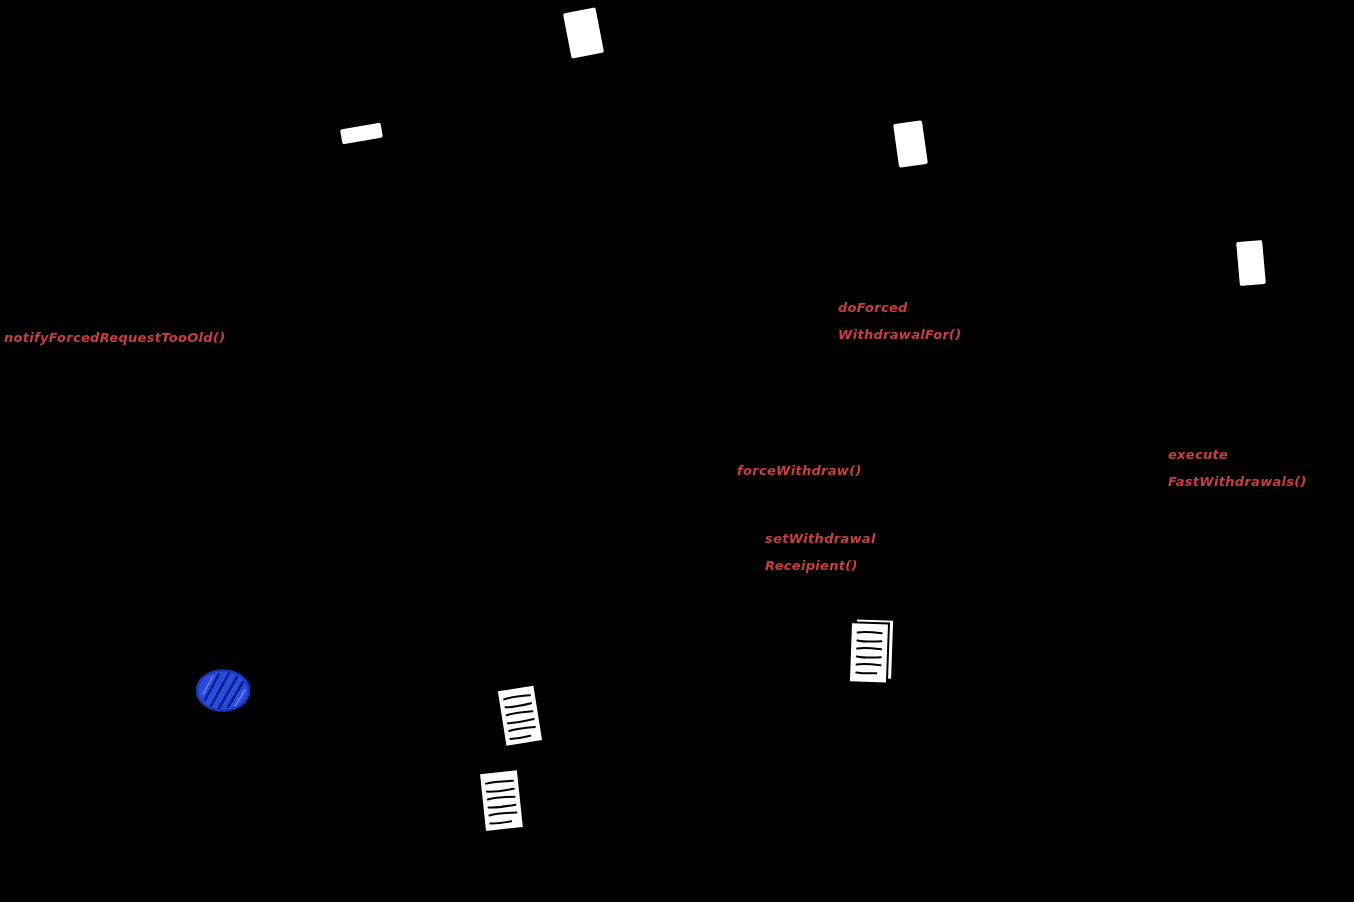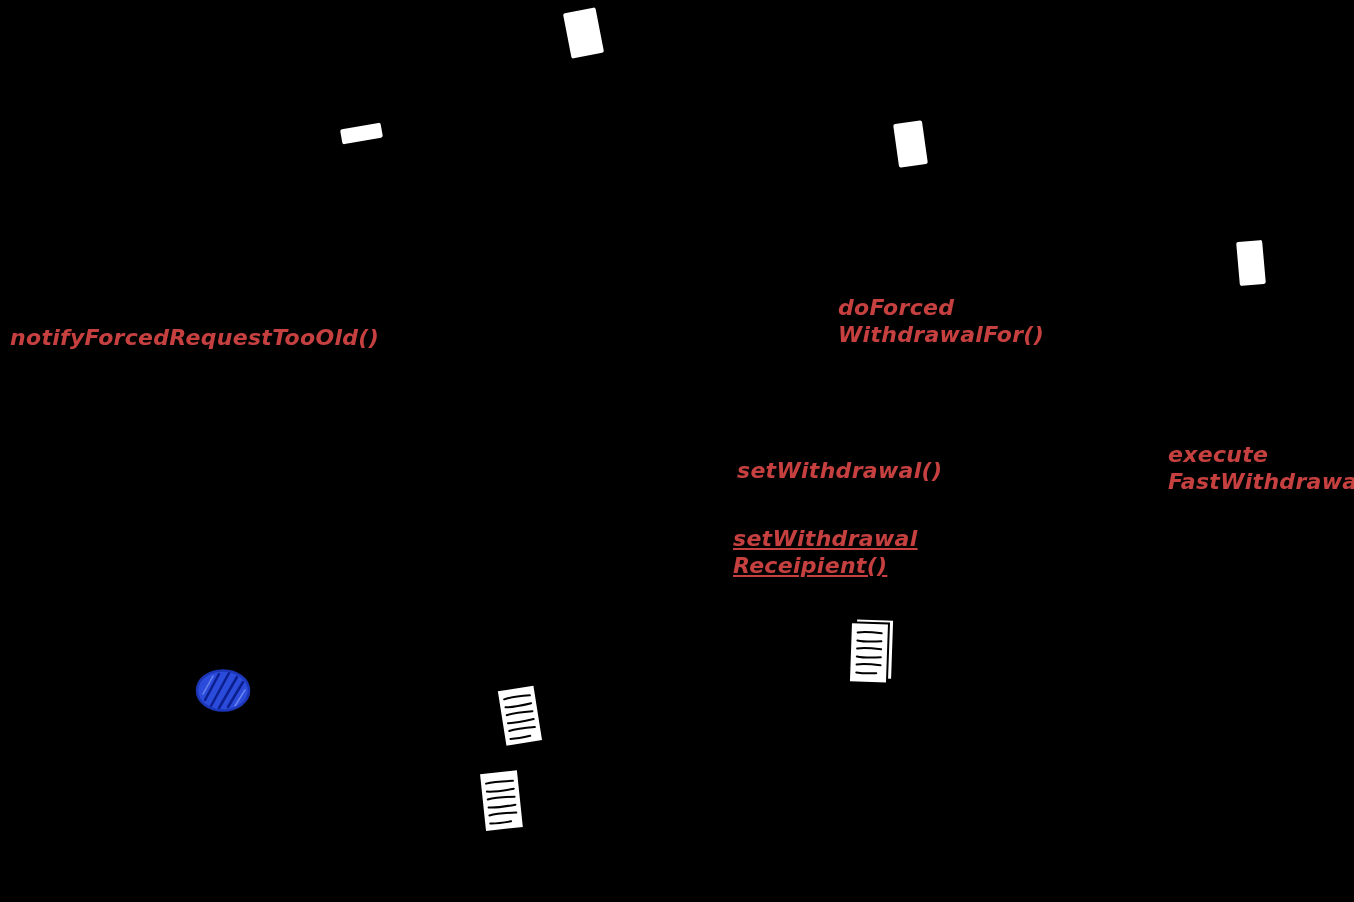--- a/index.html
+++ b/index.html
@@ -10,42 +10,42 @@
     height: 902px;
     background: #000000;
     overflow: hidden;
     font-family: "DejaVu Sans", sans-serif;
   }
   .label {
     position: absolute;
     color: #c64040;
     font-style: italic;
     font-weight: bold;
-    font-size: 22px;
+    font-size: 13px;
     line-height: 27px;
     letter-spacing: 0.3px;
     white-space: nowrap;
   }
   .page {
     position: absolute;
     background: #ffffff;
     border-radius: 2px;
   }
   .doc {
     position: absolute;
   }
   .doc svg { display: block; }
   .scribble {
     position: absolute;
   }
   
-  #label-notify   { left: 10px;   top: 324px; }
+  #label-notify   { left: 4px;   top: 324px; }
   #label-doforced { left: 838px;  top: 294px; }
   #label-force    { left: 737px;  top: 457px; }
-  #label-setwd    { left: 733px;  top: 525px; text-decoration: underline; }
+  #label-setwd    { left: 765px;  top: 525px; }
   #label-execute  { left: 1168px; top: 441px; }
 
   #page-top       { left: 567px;  top: 10px;  width: 33px; height: 46px; transform: rotate(-11deg); }
   #page-smallbar  { left: 341px;  top: 126px; width: 41px; height: 15px; transform: rotate(-10deg); }
   #page-right     { left: 896px;  top: 122px; width: 29px; height: 44px; transform: rotate(-8deg); }
   #page-farright  { left: 1238px; top: 241px; width: 26px; height: 44px; transform: rotate(-5deg); }
 
   #doc-1 { left: 848px; top: 618px; width: 50px; height: 68px; transform: rotate(2deg); }
   #doc-2 { left: 499px; top: 685px; width: 44px; height: 62px; transform: rotate(-9deg); }
   #doc-3 { left: 480px; top: 769px; width: 45px; height: 64px; transform: rotate(-6deg); }
@@ -60,21 +60,21 @@
   <div class="label" id="label-notify">
     <div>notifyForcedRequestTooOld()</div>
   </div>
 
   <div class="label" id="label-doforced">
     <div>doForced</div>
     <div>WithdrawalFor()</div>
   </div>
 
   <div class="label" id="label-force">
-    <div>setWithdrawal()</div>
+    <div>forceWithdraw()</div>
   </div>
 
   <div class="label" id="label-setwd">
     <div>setWithdrawal</div>
     <div>Receipient()</div>
   </div>
 
   <div class="label" id="label-execute">
     <div>execute</div>
     <div>FastWithdrawals()</div>

